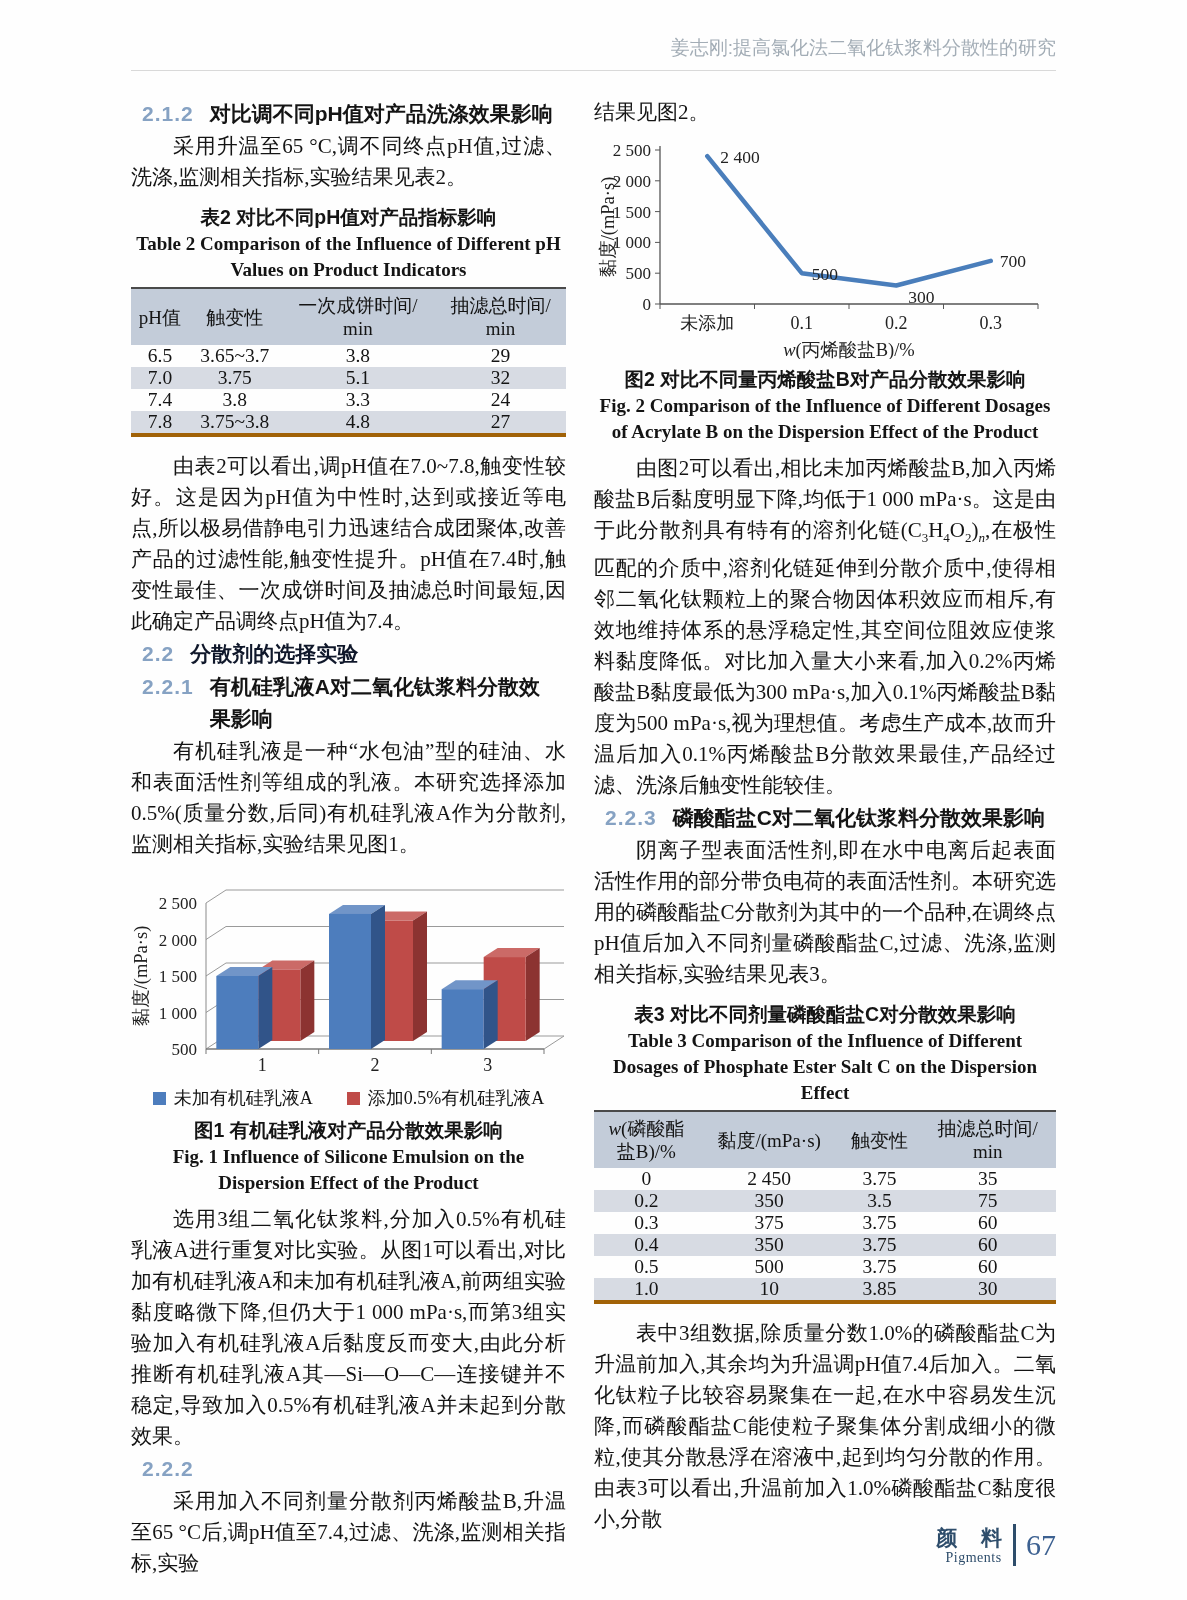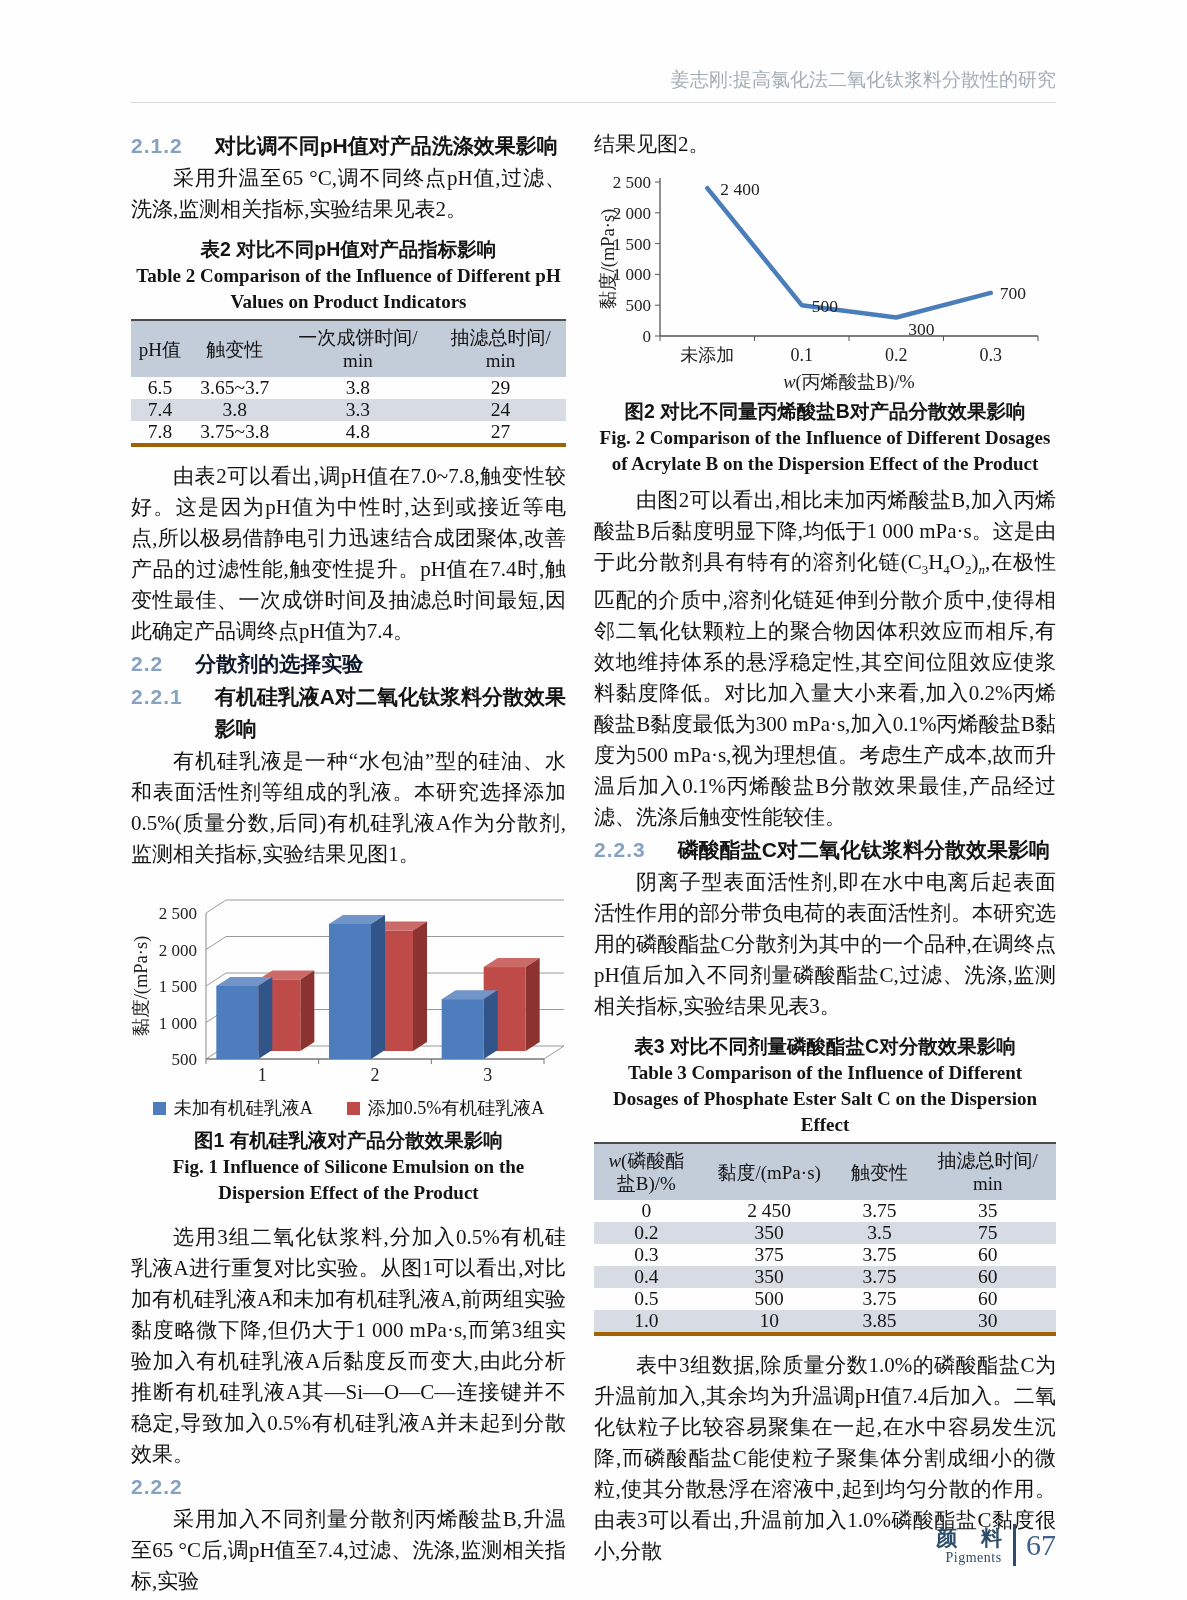--- a/index.html
+++ b/index.html
@@ -1,26 +1,26 @@
 <!DOCTYPE html>
 <html><head>
 <meta charset="utf-8">
 <style>
   html,body{margin:0;padding:0;background:#fff;}
   .page{position:relative;width:1187px;height:1600px;background:#fefefe;overflow:hidden;
         font-family:"Liberation Serif",serif;color:#141414;}
-  .header{margin:0 131px;padding-top:68px;}
+  .header{margin:0 131px;padding-top:36px;}
   .running-title{text-align:right;color:#a3adb6;font-size:19px;line-height:24px;
         font-family:"Liberation Sans",sans-serif;padding-bottom:10px;border-bottom:1.5px solid #d9d9d9;}
   .cols{display:flex;margin:26px 131px 0 131px;gap:28px;}
   .col-left{width:435px;}
   .col-right{width:462px;}
   p.body{font-size:21px;line-height:31px;margin:0;text-align:justify;}
   .indent{text-indent:2em;}
-  .h3{margin:1px 0;font-size:21px;line-height:32px;display:flex;gap:32px;align-items:baseline;}
+  .h3{margin:1px 11px;font-size:21px;line-height:32px;display:flex;gap:16px;align-items:baseline;}
   .hnum{color:#86a2c3;font-family:"Liberation Sans",sans-serif;font-weight:bold;letter-spacing:1px;flex:none;}
   .htitle{font-weight:bold;font-family:"Liberation Sans",sans-serif;}
   .h2blue .htitle{color:#0f172a;}
   .cap-zh{text-align:center;font-weight:bold;font-size:19.5px;line-height:28px;
         font-family:"Liberation Sans",sans-serif;margin-top:10px;}
   .cap-en{text-align:center;font-weight:bold;font-size:19px;line-height:26px;
         font-family:"Liberation Serif",serif;margin-bottom:4px;}
   table.data{width:100%;border-collapse:collapse;border-top:2px solid #4a4a4a;border-bottom:4px solid #a16207;margin-top:4px;}
   table.data th{background:#c3ccd9;font-weight:normal;font-size:19px;line-height:23px;padding:5px 2px;
         white-space:pre-line;text-align:center;}
@@ -77,20 +77,26 @@
               <th>抽滤总时间/
 min</th>
             </tr>
           </thead>
           <tbody>
             <tr>
               <td>6.5</td>
               <td>3.65~3.7</td>
               <td>3.8</td>
               <td>29</td>
+            </tr>
+            <tr>
+              <td>7.0</td>
+              <td>3.75</td>
+              <td>5.1</td>
+              <td>32</td>
             </tr>
             <tr>
               <td>7.4</td>
               <td>3.8</td>
               <td>3.3</td>
               <td>24</td>
             </tr>
             <tr>
               <td>7.8</td>
               <td>3.75~3.8</td>
@@ -166,21 +172,21 @@
           </span>
           <span class="legend-item">
             <span class="sw sw-red"></span>
             <span>添加0.5%有机硅乳液A</span>
           </span>
         </div>
         <div class="cap-zh" style="margin-top:6px;">图1  有机硅乳液对产品分散效果影响</div>
         <div class="cap-en">Fig. 1  Influence of Silicone Emulsion on the Dispersion Effect of the Product</div>
       </div>
 
-      <p class="body indent" style="margin-top:16px;">选用3组二氧化钛浆料,分加入0.5%有机硅乳液A进行重复对比实验。从图1可以看出,对比加有机硅乳液A和未加有机硅乳液A,前两组实验黏度略微下降,但仍大于1 000 mPa·s,而第3组实验加入有机硅乳液A后黏度反而变大,由此分析推断有机硅乳液A其—Si—O—C—连接键并不稳定,导致加入0.5%有机硅乳液A并未起到分散效果。</p>
+      <p class="body indent" style="margin-top:8px;">选用3组二氧化钛浆料,分加入0.5%有机硅乳液A进行重复对比实验。从图1可以看出,对比加有机硅乳液A和未加有机硅乳液A,前两组实验黏度略微下降,但仍大于1 000 mPa·s,而第3组实验加入有机硅乳液A后黏度反而变大,由此分析推断有机硅乳液A其—Si—O—C—连接键并不稳定,导致加入0.5%有机硅乳液A并未起到分散效果。</p>
 
       <div class="h3">
         <span class="hnum">2.2.2</span>
       </div>
       <p class="body indent">采用加入不同剂量分散剂丙烯酸盐B,升温至65 °C后,调pH值至7.4,过滤、洗涤,监测相关指标,实验</p>
     </div>
 
     <div class="col-right">
       <p class="body">结果见图2。</p>
 

